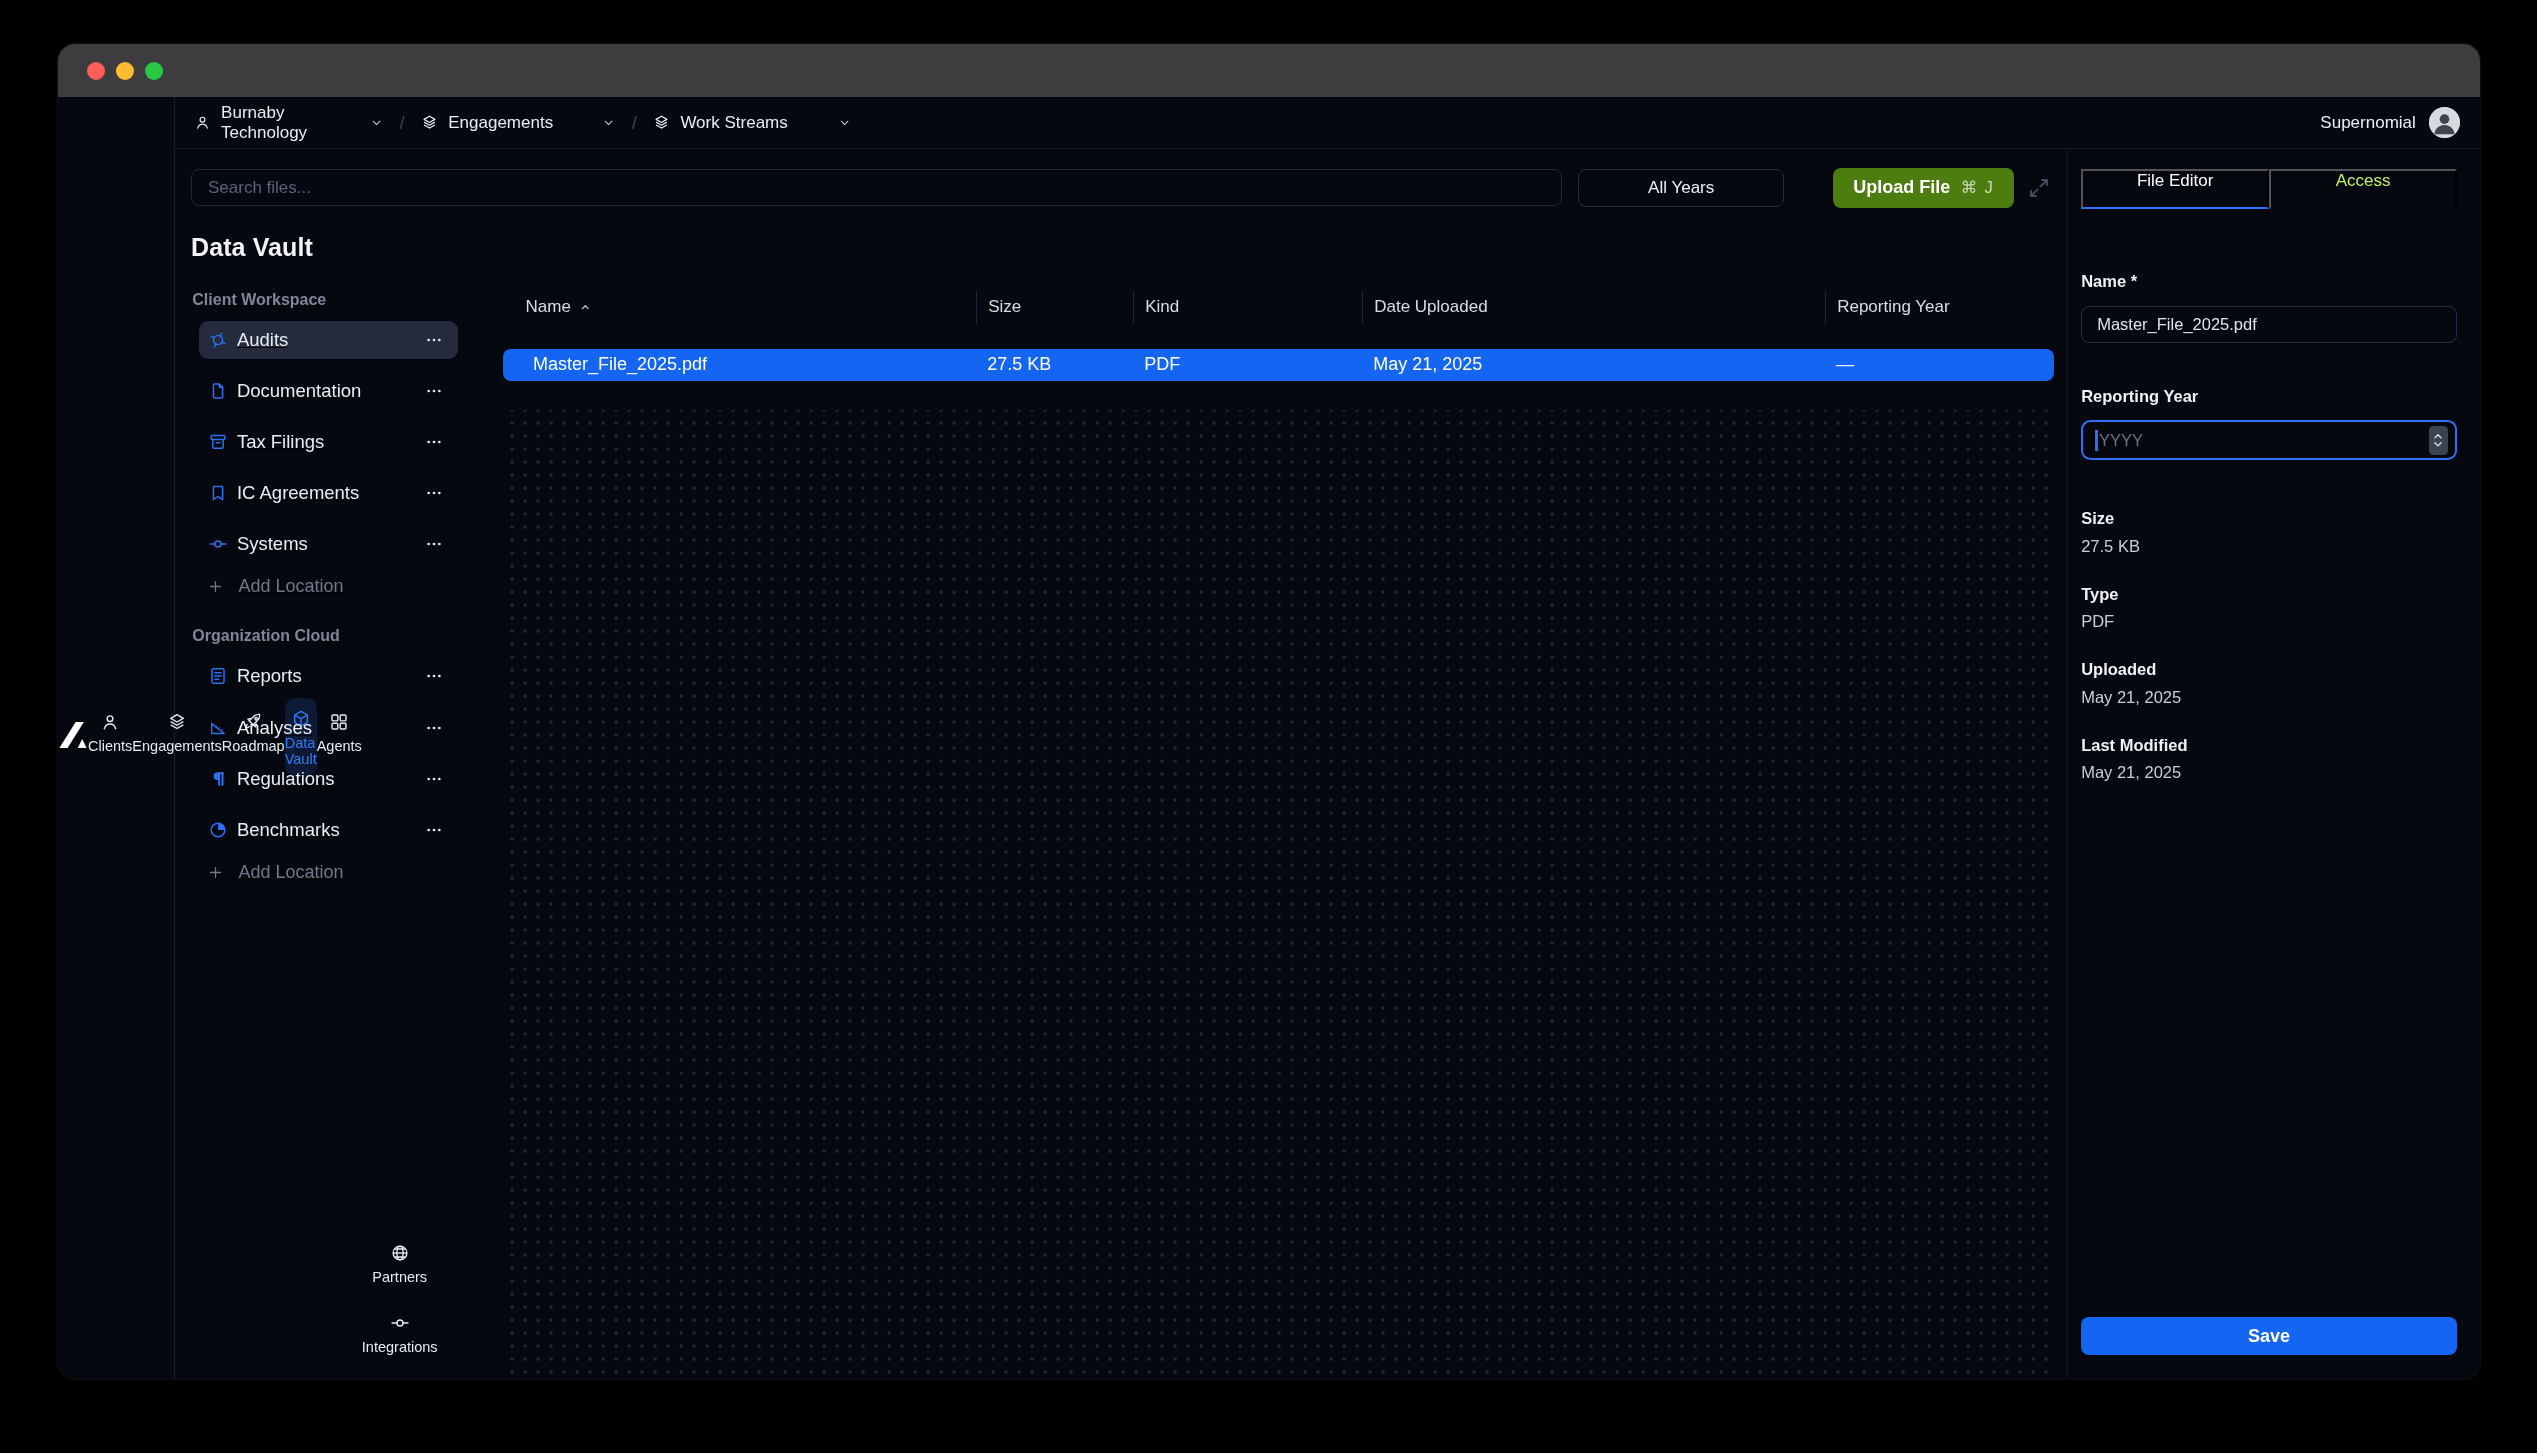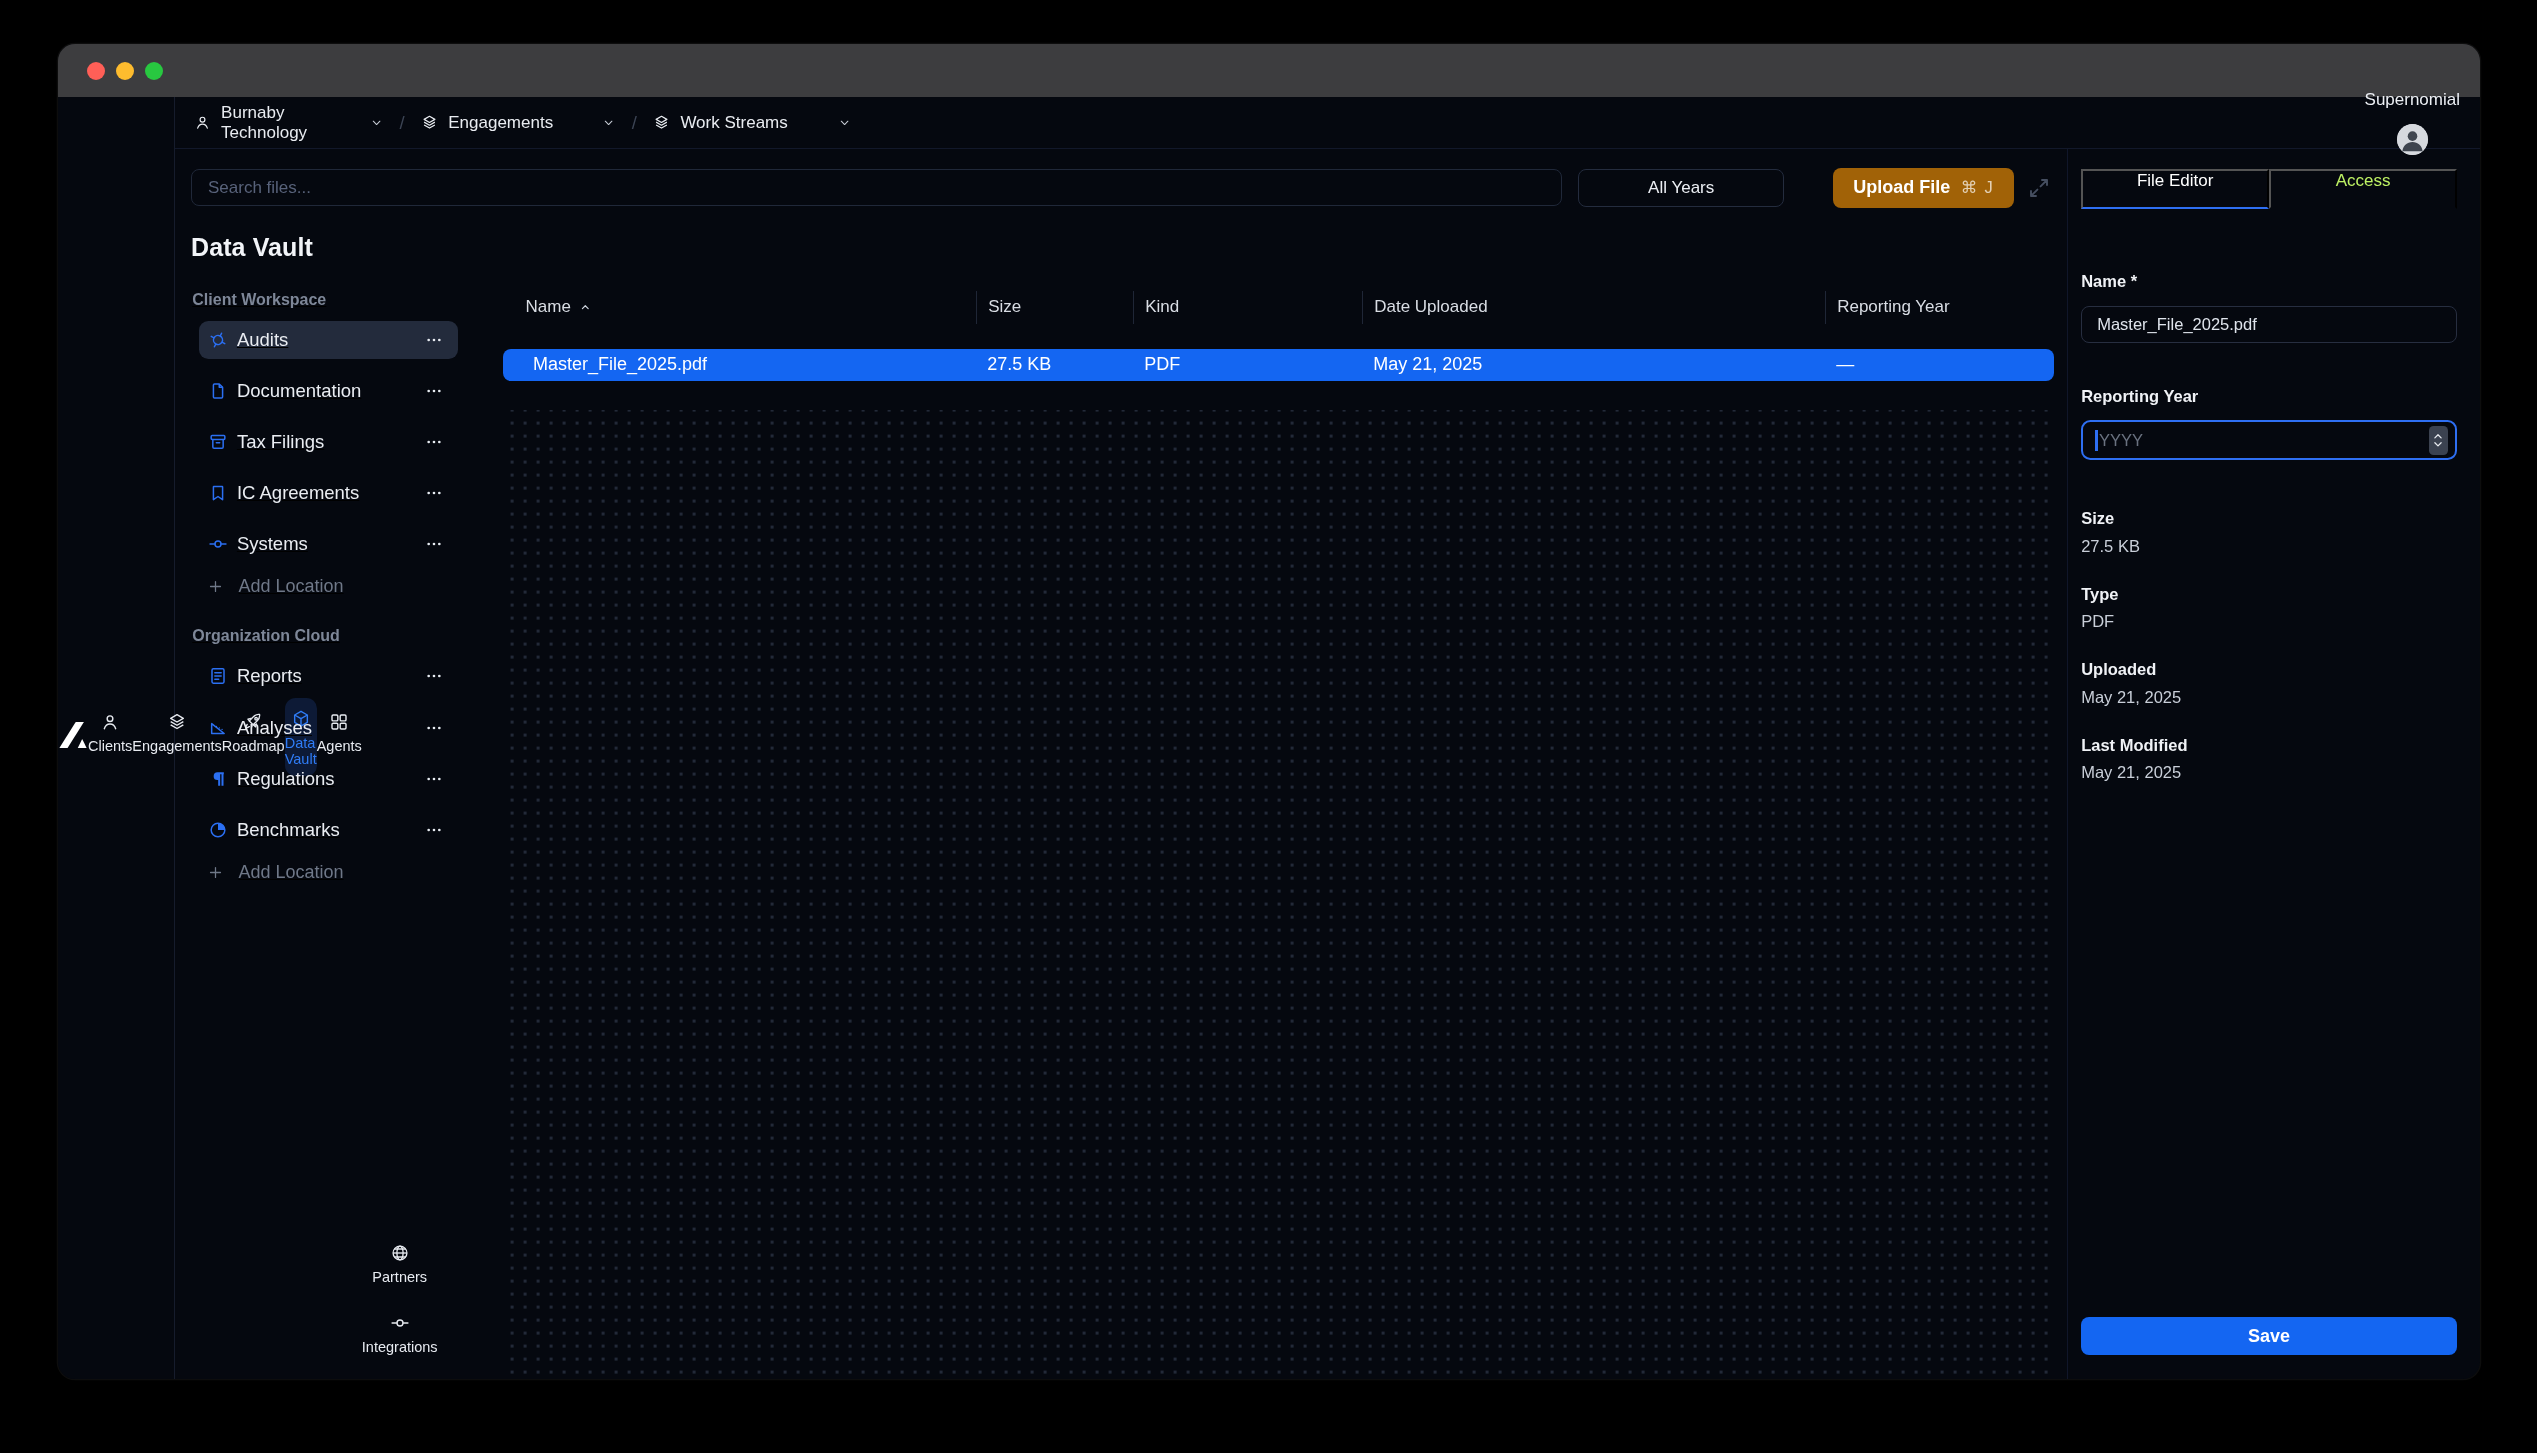--- a/index.html
+++ b/index.html
@@ -42,36 +42,36 @@
   .breadcrumbs { display:flex; align-items:center; gap:16px; }
   .crumb { display:flex; align-items:center; font-size:17px; color:#E9ECF1; }
   .crumb .ci { color:#E9ECF1; display:flex; }
   .crumb .cl { margin-left:10.6px; }
   .crumb .chev { margin-left:0; color:#C6CBD4; display:flex; }
   .crumb-1{ width:190px; justify-content:space-between; }
   .crumb-2{ width:195px; justify-content:space-between; }
   .crumb-3{ width:198px; justify-content:space-between; }
   .crumb .grp{ display:flex; align-items:center; }
   .bc-sep { color:#3C4454; font-size:18.5px; }
-  .userbox { display:flex; align-items:center; gap:13.2px;flex-direction:column; }
+  .userbox { display:flex; align-items:center; gap:13.2px; }
   .username { font-size:17px; color:#ECEFF4; }
   .avatar { width:31px; height:31px; border-radius:50%; overflow:hidden; background:#D6D9DE; }
 
   .content { flex:1; display:flex; min-height:0; }
 
   
   .center { flex:1; display:flex; flex-direction:column; min-width:0; padding:18.5px 13.2px 0 16px; }
   .toolbar { display:flex; align-items:center; flex:0 0 auto; }
   .search { flex:1; height:37px; background:transparent; border:1.3px solid #202839; border-radius:8px;
             padding:0 16px; font-size:17px; color:#ef4444; outline:none; font-family:"Liberation Sans",sans-serif; }
   .search::placeholder { color:#58627A; }
   .filter-btn { margin-left:16px; width:206px; height:38px; border:1.3px solid #242C3E; border-radius:8px;
                 background:transparent; color:#ECEFF4; font-size:17px; display:flex; align-items:center;
                 justify-content:center; cursor:pointer; }
-  .upload-btn { margin-left:49px; height:40px; padding:0 20px; background:#a16207; border:none;
+  .upload-btn { margin-left:49px; height:40px; padding:0 20px; background:#4d7c0f; border:none;
                 border-radius:8px; color:#fff; font-size:18px; font-weight:bold; display:flex;
                 align-items:center; gap:10.6px; cursor:pointer; font-family:"Liberation Sans",sans-serif; }
   .upload-shortcut { font-weight:normal; font-size:16.5px; opacity:.7; letter-spacing:1.3px; }
   .expand-btn { margin-left:10.6px; background:none; border:none; cursor:pointer; display:flex; padding:2.6px; }
 
   .page-title { margin-top:25px; font-size:25px; font-weight:bold; color:#F2F4F8; letter-spacing:0.1px; }
 
   .workspace { flex:1; display:flex; margin-top:29px; min-height:0; }
 
   

